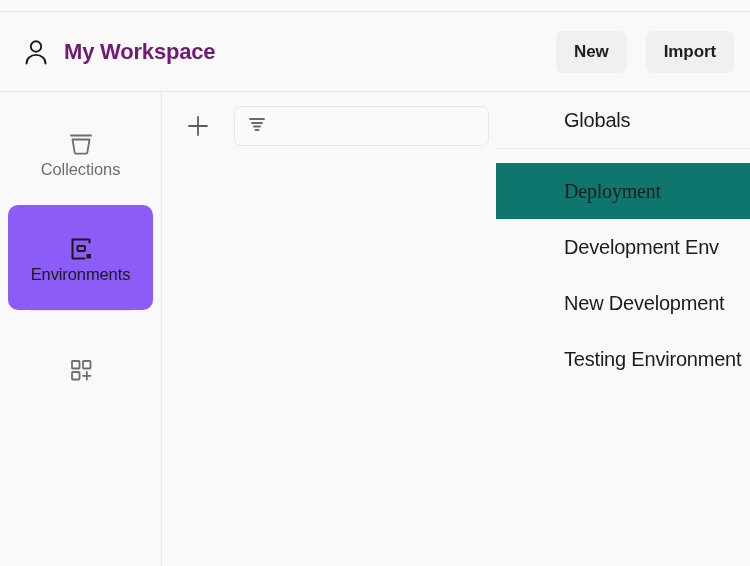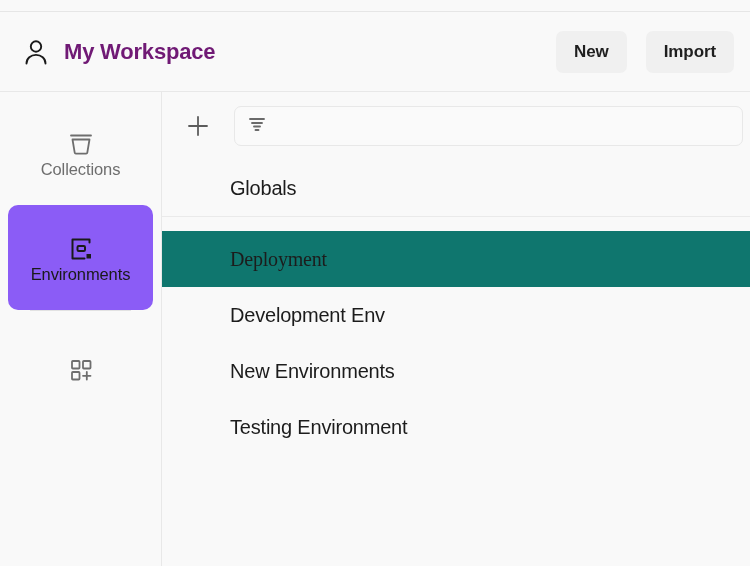--- a/index.html
+++ b/index.html
@@ -151,21 +151,21 @@
   .rail-item.small {
     height: 118px;
   }
 
   
   .main {
     flex: 1 1 auto;
     min-width: 0;
     background: #f9f9f9;
     display: flex;
-    flex-direction: column;
+    flex-direction: row;
   }
 
   .toolbar {
     height: 68px;
     flex: none;
     display: flex;
     align-items: center;
     gap: 14px;
     padding: 0 7px 0 14px;
   }
@@ -343,21 +343,21 @@
 
         <div class="list-item">Globals</div>
 
         <div class="list-divider"></div>
         <div class="group-gap"></div>
 
         <div class="list-item selected">Deployment</div>
 
         <div class="list-item">Development Env</div>
 
-        <div class="list-item">New Environments</div>
+        <div class="list-item">New Development</div>
 
         <div class="list-item">Testing Environment</div>
 
       </div>
 
     </div>
 
   </div>
 
 </div>

